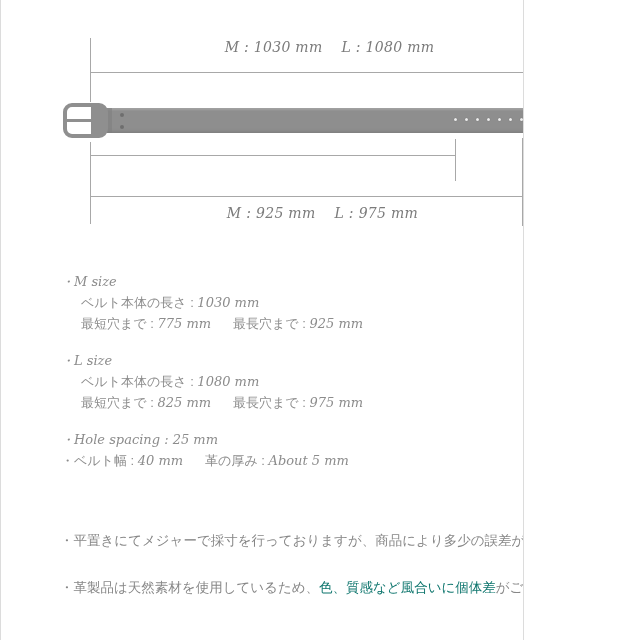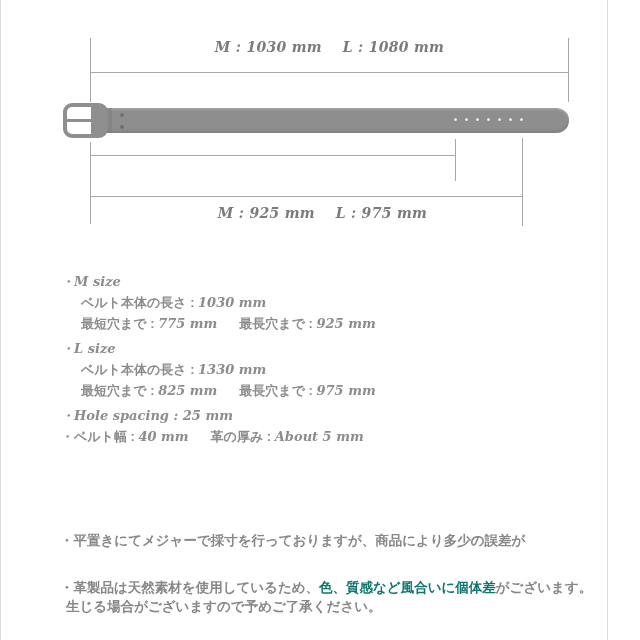--- a/index.html
+++ b/index.html
@@ -1,21 +1,20 @@
 <!DOCTYPE html>
 <html><head>
 <meta charset="utf-8">
 <style>
   html,body{margin:0;padding:0;background:#fff;}
   .frame{
-    position:relative;width:608px;height:640px;background:#ffffff;
+    position:relative;width:524px;height:640px;background:#ffffff;
     border-left:1px solid #dcdcdc;border-right:1px solid #dcdcdc;
     box-sizing:border-box;overflow:hidden;
     font-family:"Liberation Sans","DejaVu Sans",sans-serif;
-    font-weight:bold;
   }
   
   .diagram{position:absolute;left:0;top:0;width:640px;height:250px;}
   .hline,.vline{position:absolute;background:#a8a8a8;}
   .measure-label{
     position:absolute;text-align:center;white-space:pre;
     font-family:"DejaVu Serif","Liberation Serif",serif;font-style:italic;
     font-size:14px;color:#7b7b7b;letter-spacing:.3px;
   }
   .strap{
@@ -28,21 +27,21 @@
     position:absolute;left:62px;top:103px;width:45px;height:35px;box-sizing:border-box;
     border:4px solid #8f8f8f;border-radius:9px;background:#ffffff;
   }
   .buckle-wrap{position:absolute;right:0;top:0;bottom:0;width:13px;background:#8f8f8f;}
   .buckle-prong{position:absolute;left:0;right:11px;top:50%;margin-top:-1.5px;height:3px;background:#8f8f8f;}
   .snap{position:absolute;width:4px;height:4px;border-radius:50%;background:#6e6e6e;}
   .hole{position:absolute;top:118px;width:3px;height:3px;border-radius:50%;background:#efefef;box-shadow:0 0 1px rgba(0,0,0,.35);}
   
   .specs{position:absolute;left:60px;top:271px;color:#8c8c8c;font-size:13px;}
   .spec-line{line-height:21px;white-space:pre;}
-  .spec-line.space-before{margin-top:4px;}
+  .spec-line.space-before{margin-top:16px;}
   .spec-line.indent{padding-left:20px;}
   .lat,.num{font-family:"DejaVu Serif","Liberation Serif",serif;font-style:italic;font-size:13px;}
   .jp{font-family:"Liberation Sans","DejaVu Sans",sans-serif;}
   .gap2{margin-left:22px;}
   
   .notes-par{position:absolute;left:59px;color:#878787;font-size:13.5px;white-space:pre;}
   .par1{top:486px;line-height:22px;}
   .par2{top:537px;line-height:20.5px;}
   .cont{padding-left:6px;}
   .pink{color:#0f766e;}
@@ -82,29 +81,28 @@
     <div class="hline" style="left:89px;top:196px;width:433px;height:1px;"></div>
     <div class="vline" style="left:521px;top:138px;width:1px;height:88px;"></div>
     <div class="measure-label" style="left:89px;width:433px;top:205px;padding-left:16px;">M : 925 mm    L : 975 mm</div>
   </div>
 
   <div class="specs">
     <div class="spec-line"><span class="lat">・M size</span></div>
     <div class="spec-line indent"><span class="jp">ベルト本体の長さ : </span><span class="num">1030 mm</span></div>
     <div class="spec-line indent"><span class="jp">最短穴まで : </span><span class="num">775 mm</span><span class="jp gap2">最長穴まで : </span><span class="num">925 mm</span></div>
     <div class="spec-line space-before"><span class="lat">・L size</span></div>
-    <div class="spec-line indent"><span class="jp">ベルト本体の長さ : </span><span class="num">1330 mm</span></div>
+    <div class="spec-line indent"><span class="jp">ベルト本体の長さ : </span><span class="num">1080 mm</span></div>
     <div class="spec-line indent"><span class="jp">最短穴まで : </span><span class="num">825 mm</span><span class="jp gap2">最長穴まで : </span><span class="num">975 mm</span></div>
     <div class="spec-line space-before"><span class="lat">・Hole spacing : 25 mm</span></div>
     <div class="spec-line"><span class="jp">・ベルト幅 : </span><span class="num">40 mm</span><span class="jp gap2">革の厚み : </span><span class="num">About 5 mm</span></div>
   </div>
 
   <div class="notes-par par1">
     <div>・平置きにてメジャーで採寸を行っておりますが、商品により多少の誤差が</div>
-    <div class="cont">生じる場合がございますので予めご了承ください。</div>
   </div>
 
   <div class="notes-par par2">
     <div><span>・革製品は天然素材を使用しているため、</span><span class="pink">色、質感など風合いに個体差</span><span>がございます。</span></div>
     <div class="cont"></div>
     
     
     
   </div>
 

